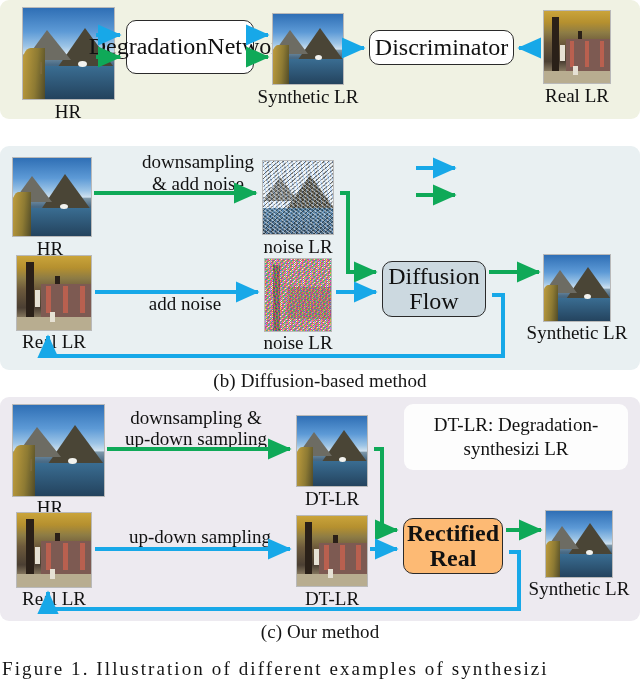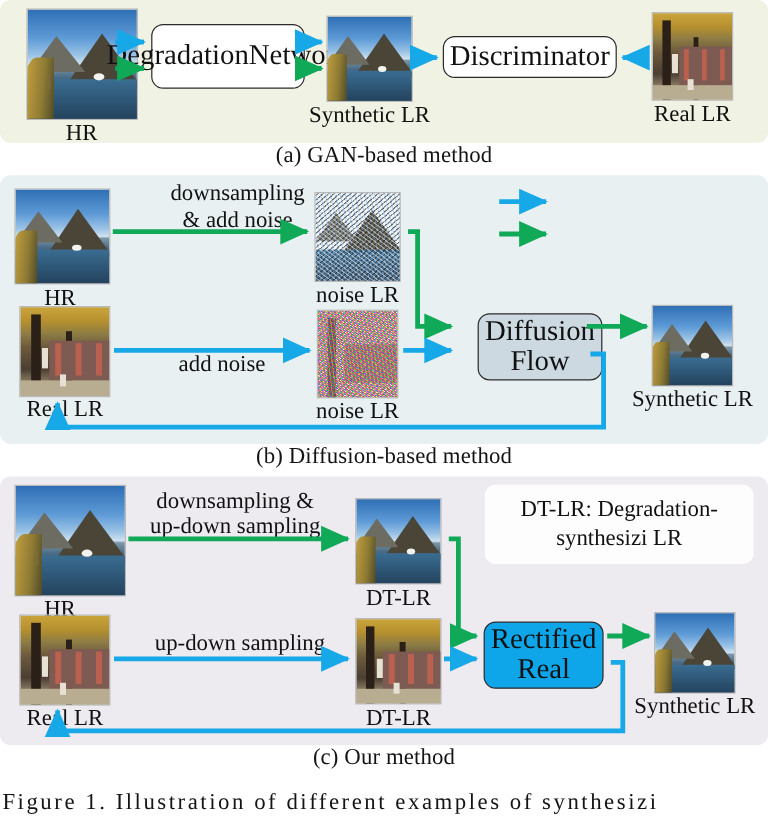--- a/index.html
+++ b/index.html
@@ -58,22 +58,22 @@
      repeating-linear-gradient(77deg,rgba(120,180,255,.35) 0 1px,rgba(0,0,0,0) 1px 4px);}
 
   
   .lbl{position:absolute;font-size:19px;color:#111;white-space:nowrap;}
   .lbl-c{transform:translateX(-50%);text-align:center;}
 
   
   .pbox{position:absolute;box-sizing:border-box;border:1.6px solid #2a2a2a;
         border-radius:10px;display:flex;align-items:center;justify-content:center;
         text-align:center;line-height:1.06;font-size:24px;color:#111;background:#fff;}
-  .pbox.blue{background:#ccd9e0;margin-left:16px;}
-  .pbox.purple{background:#0ea5e9;}
+  .pbox.blue{background:#ccd9e0;}
+  .pbox.purple{background:#fdba74;font-weight:bold;}
 
   
   .ibox{position:absolute;background:#fdfdfd;border-radius:9px;box-sizing:border-box;}
   .legend-row{position:absolute;font-size:19px;white-space:nowrap;color:#111;}
 
   
   #wires{position:absolute;left:0;top:0;width:640px;height:682px;pointer-events:none;}
 </style>
 </head>
 <body>
@@ -119,21 +119,20 @@
     <i class="st-wall" style="left:22px;top:28px;width:46px;height:32px;"></i>
     <i class="st-post" style="left:26px;top:30px;width:4px;height:26px;"></i>
     <i class="st-post" style="left:41px;top:30px;width:4px;height:26px;"></i>
     <i class="st-post" style="left:56px;top:30px;width:4px;height:26px;"></i>
     <i class="st-white" style="left:16px;top:34px;width:5px;height:16px;"></i>
     <i class="st-ground" style="left:0;top:60px;width:68px;height:14px;"></i>
     <i class="st-white" style="left:29px;top:55px;width:5px;height:9px;"></i>
   </div>
   <div class="lbl lbl-c" style="left:577px;top:85px;">Real LR</div>
 
-  <div class="caption" id="cap-a">(a) GAN-based method</div>
 
   <div class="photo scene-mt" style="left:12px;top:157px;width:80px;height:80px;">
     <i class="mt-peak" style="left:25px;top:16px;border-left-width:27px;border-right-width:29px;border-bottom-width:40px;"></i>
     <i class="mt-peak2" style="left:0px;top:18px;border-left-width:19px;border-right-width:20px;border-bottom-width:26px;"></i>
     <i class="mt-water" style="left:0;top:50px;width:80px;height:30px;"></i>
     <i class="mt-boat" style="left:47px;top:46px;width:8px;height:5px;"></i>
     <i class="mt-grass" style="left:-2px;top:34px;width:20px;height:46px;border-radius:40% 0 0 0;"></i>
   </div>
   <div class="lbl lbl-c" style="left:50px;top:238px;">HR</div>
 

